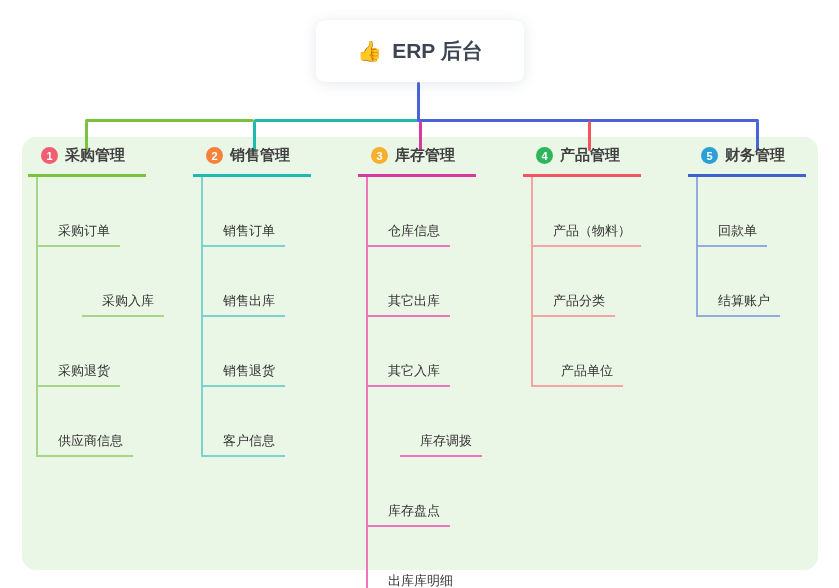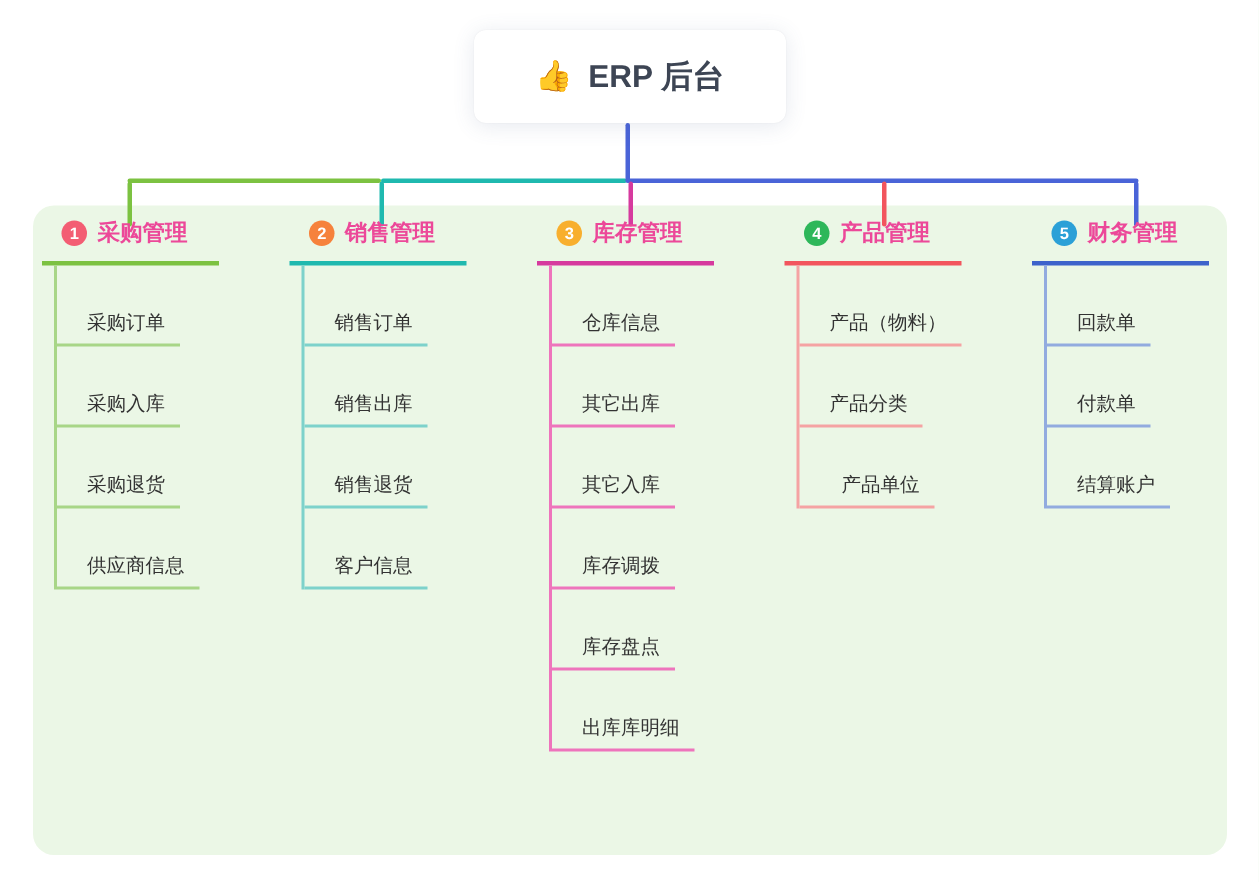--- a/index.html
+++ b/index.html
@@ -36,24 +36,24 @@
     box-sizing:border-box; height:40px;
     border-bottom:3px solid #999;
     display:flex; align-items:center; gap:7px; padding-left:13px;
     cursor:default;
   }
   .badge {
     flex:0 0 auto; width:17px; height:17px; border-radius:50%;
     color:#ffffff; font-size:11px; font-weight:bold;
     display:flex; align-items:center; justify-content:center;
   }
-  .branch-title { font-size:15px; font-weight:600; color:#ec4899; white-space:nowrap; }
+  .branch-title { font-size:15px; font-weight:600; color:#404040; white-space:nowrap; }
 
   .children { margin-left:8px; border-left:2px solid #ccc; }
-  .child-row { height:54px; display:flex; align-items:flex-end; }
+  .child-row { height:70px; display:flex; align-items:flex-end; }
   .child-label {
     display:inline-block; border-bottom:2px solid #ccc;
     padding:0 10px 5px 20px;
     font-size:13px; color:#333333; white-space:nowrap;
   }
 </style>
 </head>
 <body>
 
 <div class="canvas">
@@ -80,21 +80,21 @@
     <div class="branch" style="left: 28px;">
       <div class="branch-head" style="border-bottom-color: rgb(124, 194, 65);">
         <span class="badge" style="background: rgb(243, 93, 115);">1</span>
         <span class="branch-title">采购管理</span>
       </div>
       <div class="children" style="border-left-color: rgb(168, 214, 135);">
           <div class="child-row">
             <span class="child-label" style="border-bottom-color: rgb(168, 214, 135);">采购订单</span>
           </div>
           <div class="child-row">
-            <span class="child-label" style="border-bottom-color: rgb(168, 214, 135);">采购入库</span>
+            <span class="child-label" style="border-bottom-color: rgb(168, 214, 135); margin-left: 44px;">采购入库</span>
           </div>
           <div class="child-row">
             <span class="child-label" style="border-bottom-color: rgb(168, 214, 135);">采购退货</span>
           </div>
           <div class="child-row">
             <span class="child-label" style="border-bottom-color: rgb(168, 214, 135);">供应商信息</span>
           </div>
         </div>
     </div>
 
@@ -128,21 +128,21 @@
           <div class="child-row">
             <span class="child-label" style="border-bottom-color: rgb(238, 116, 188); margin-top: 28px;">仓库信息</span>
           </div>
           <div class="child-row">
             <span class="child-label" style="border-bottom-color: rgb(238, 116, 188);">其它出库</span>
           </div>
           <div class="child-row">
             <span class="child-label" style="border-bottom-color: rgb(238, 116, 188);">其它入库</span>
           </div>
           <div class="child-row">
-            <span class="child-label" style="border-bottom-color: rgb(238, 116, 188);">库存调拨</span>
+            <span class="child-label" style="border-bottom-color: rgb(238, 116, 188); margin-left: 32px;">库存调拨</span>
           </div>
           <div class="child-row">
             <span class="child-label" style="border-bottom-color: rgb(238, 116, 188);">库存盘点</span>
           </div>
           <div class="child-row">
             <span class="child-label" style="border-bottom-color: rgb(238, 116, 188); margin-top: 41px;">出库库明细</span>
           </div>
         </div>
     </div>
 
@@ -167,22 +167,19 @@
     <div class="branch" style="left: 688px;">
       <div class="branch-head" style="border-bottom-color: rgb(61, 99, 203);">
         <span class="badge" style="background: rgb(43, 160, 215);">5</span>
         <span class="branch-title">财务管理</span>
       </div>
       <div class="children" style="border-left-color: rgb(146, 171, 223);">
           <div class="child-row">
             <span class="child-label" style="border-bottom-color: rgb(146, 171, 223);">回款单</span>
           </div>
           <div class="child-row">
-            <span class="child-label" style="border-bottom-color: rgb(146, 171, 223);">付款单</span>
-          </div>
-          <div class="child-row">
             <span class="child-label" style="border-bottom-color: rgb(146, 171, 223);">结算账户</span>
           </div>
         </div>
     </div>
   </div>
 
 </div>
 
 </body></html>

